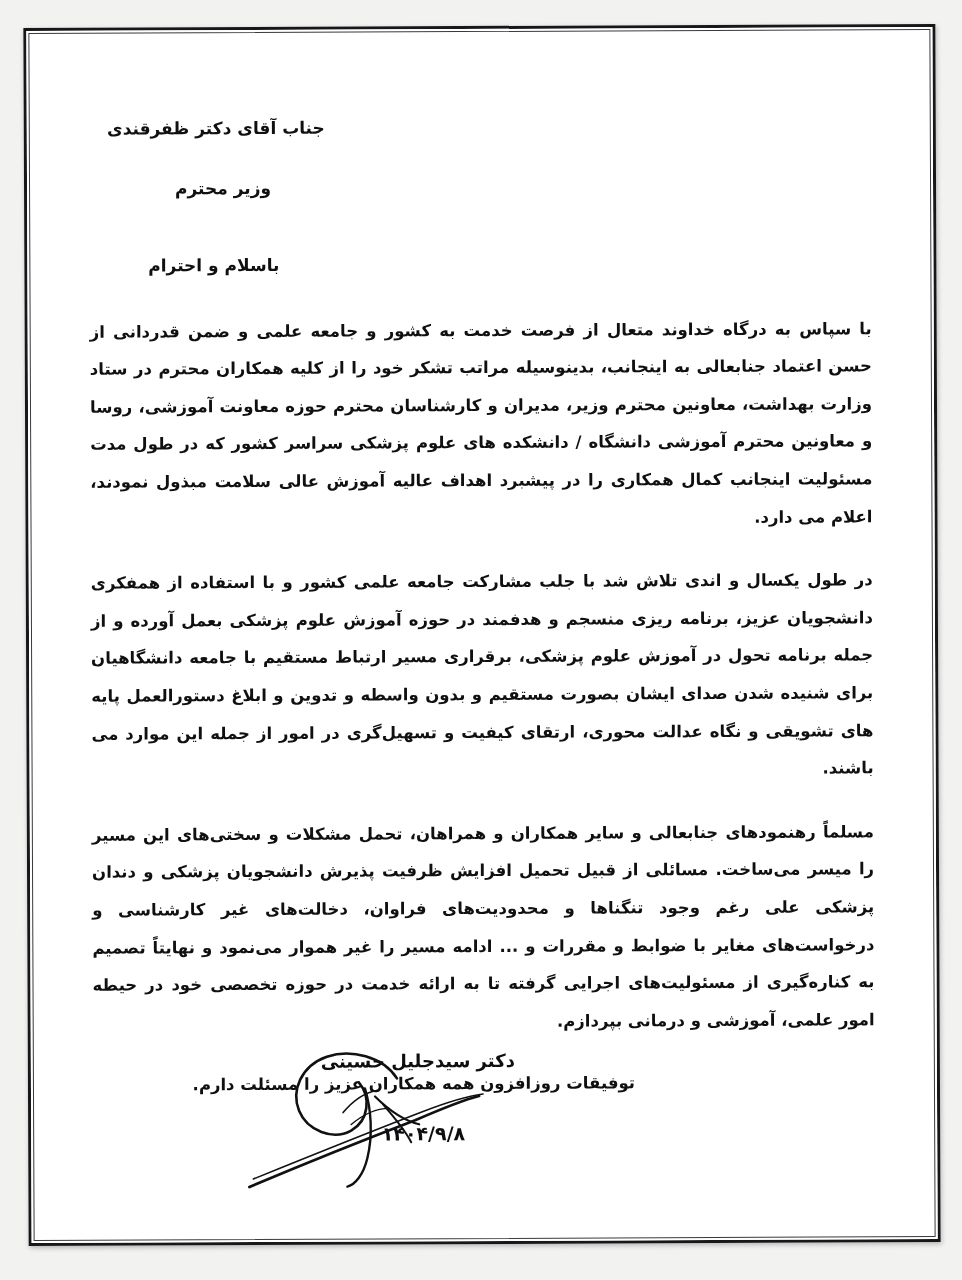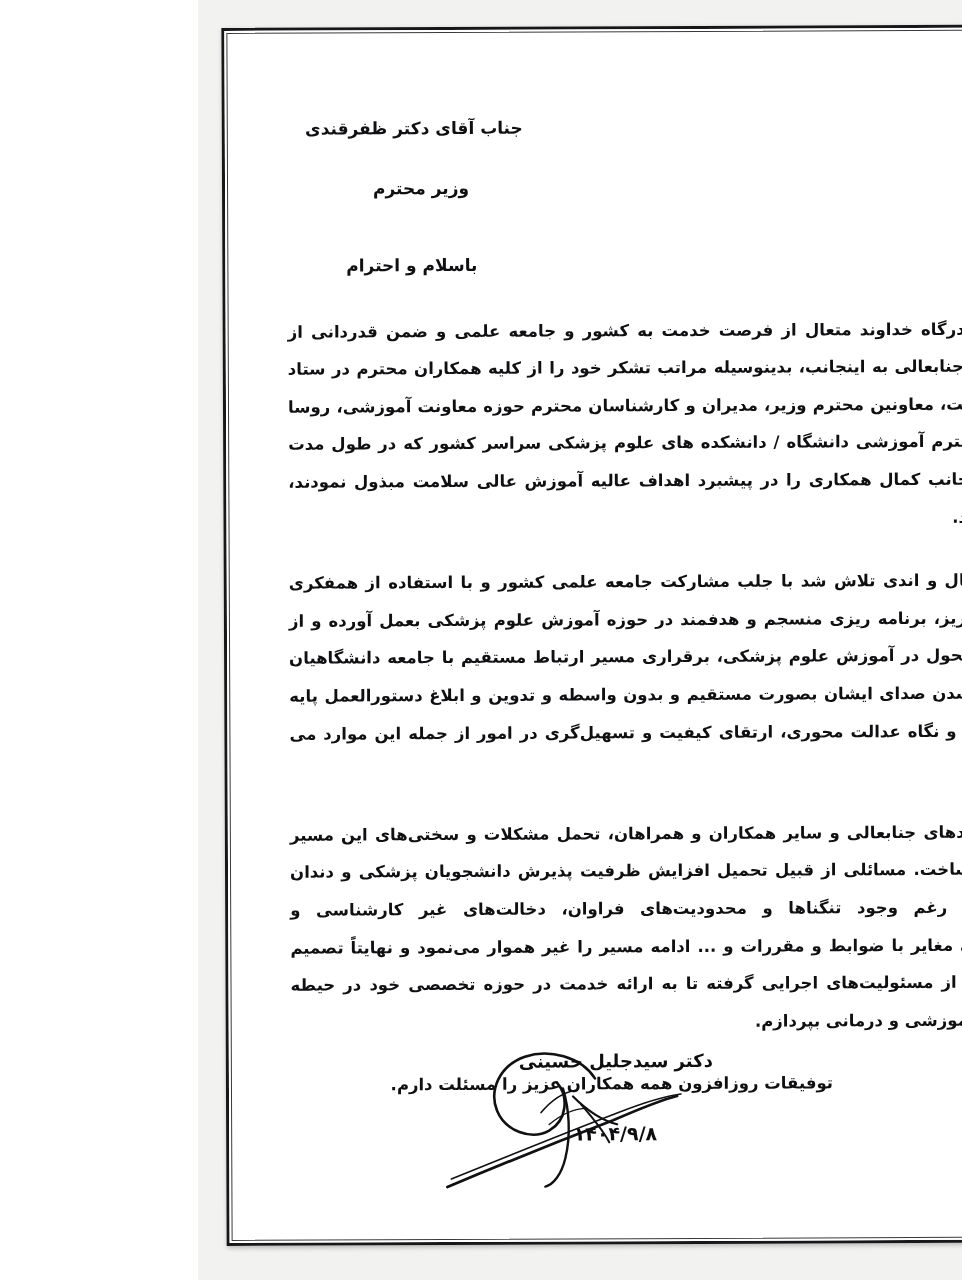--- a/index.html
+++ b/index.html
@@ -3,21 +3,21 @@
 <meta charset="utf-8">
 <style>
   html, body {
     margin: 0;
     padding: 0;
     background: #ffffff;
   }
 
   #page-root {
     position: relative;
-    width: 764px;
+    width: 962px;
     height: 1280px;
     overflow: hidden;
     background: #fdfdfd;
     font-family: "DejaVu Sans", "Liberation Sans", sans-serif;
   }
 
   
   .scan-surround {
     position: absolute;
     inset: 0;
@@ -121,21 +121,21 @@
     right: 60px;
     top: 6px;
     font-size: 18px;
     font-weight: bold;
     white-space: nowrap;
     color: #0e0e11;
   }
 
   .signature-date {
     position: absolute;
-    right: 116px;
+    right: 110px;
     top: 78px;
     font-size: 19px;
     font-weight: bold;
     letter-spacing: 1px;
     color: #0e0e11;
     direction: ltr;
   }
 
   .signature-mark {
     position: absolute;

